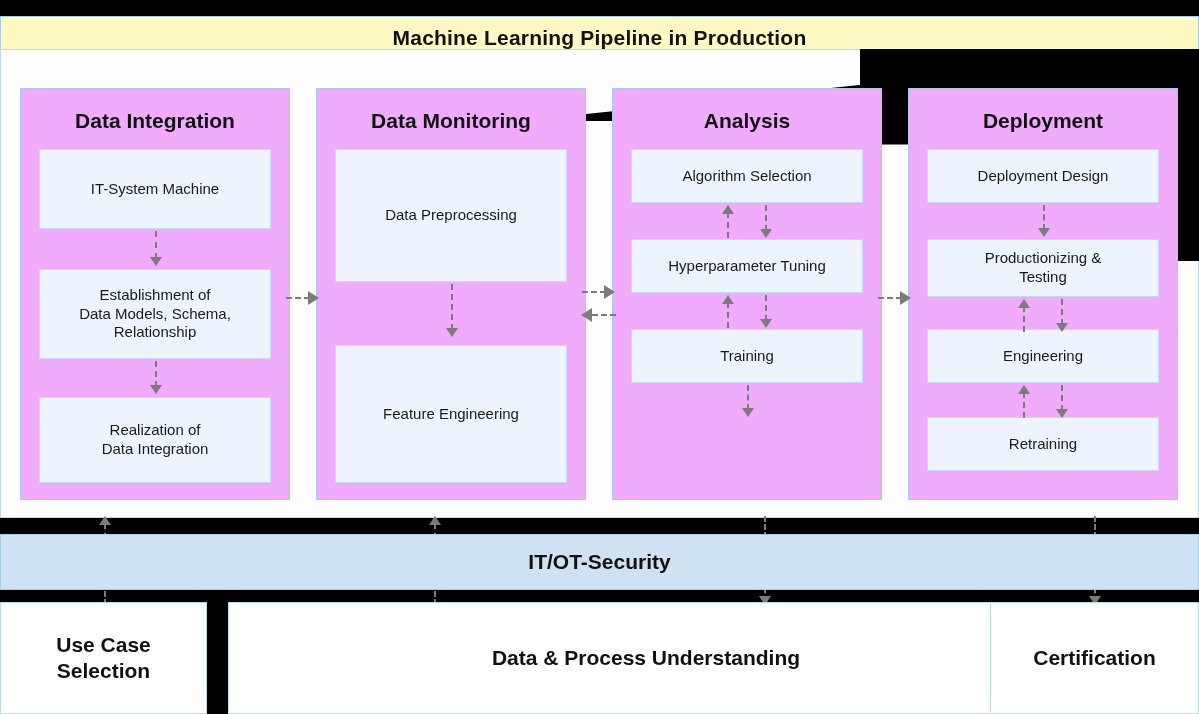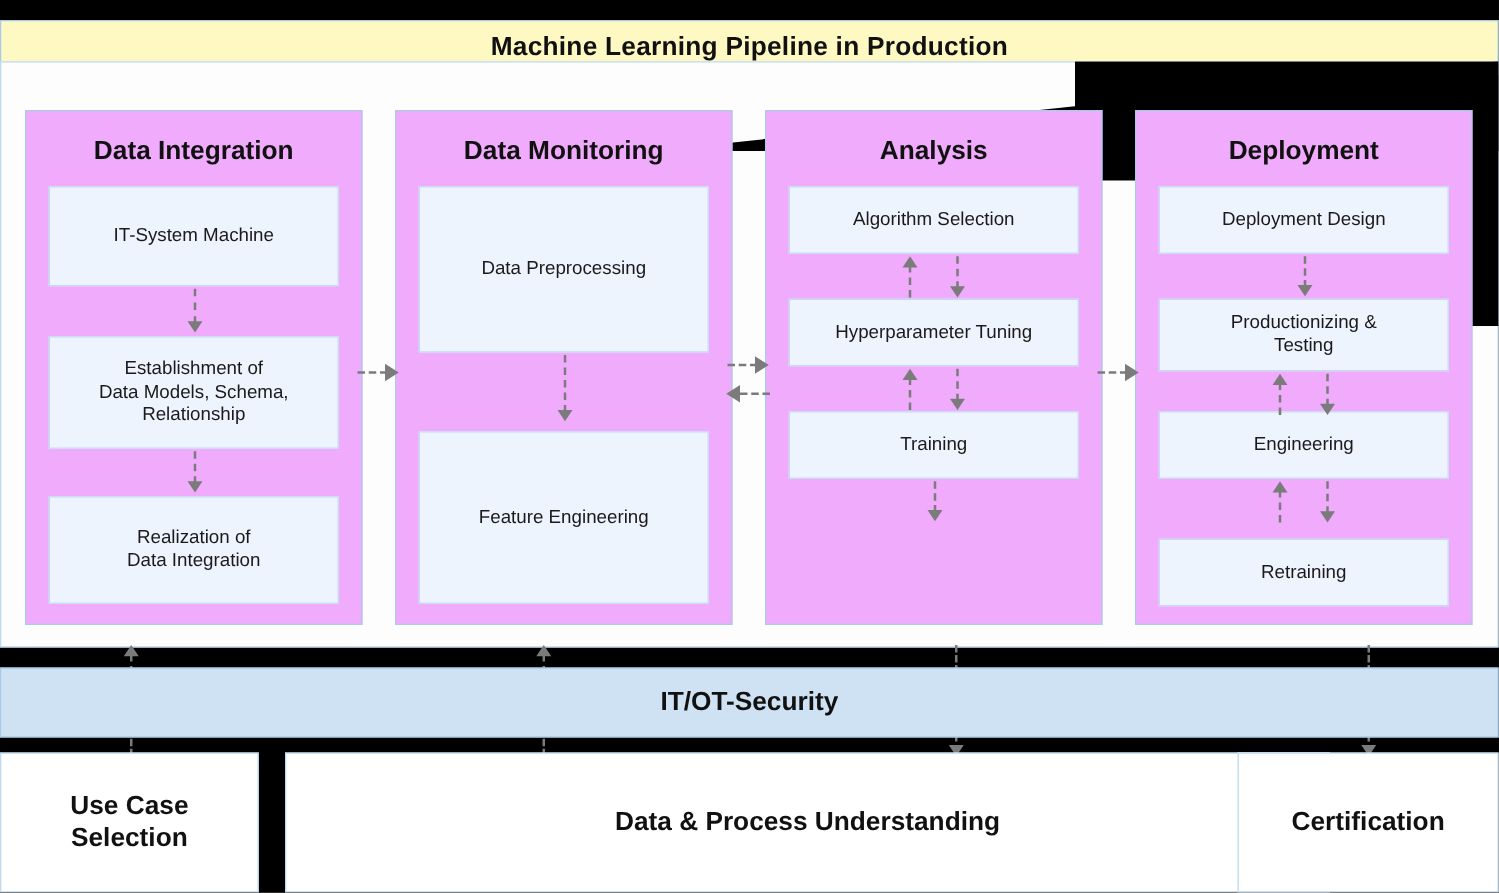--- a/index.html
+++ b/index.html
@@ -144,21 +144,21 @@
       <div class="arrow-down" style="left:129px;top:259px;"></div>
     </div>
   </div>
 
   <div class="phase" style="left:908px;width:270px;">
     <div class="phase-title">Deployment</div>
     <div class="inner">
       <div class="step" style="top:0px;height:54px;">Deployment Design</div>
       <div class="step" style="top:90px;height:58px;">Productionizing &amp;<br>Testing</div>
       <div class="step" style="top:180px;height:54px;">Engineering</div>
-      <div class="step" style="top:282px;height:54px;">Retraining</div>
+      <div class="step" style="top:268px;height:54px;">Retraining</div>
 
       <div class="v-dash" style="left:134px;top:56px;height:25px;"></div>
       <div class="arrow-down" style="left:129px;top:79px;"></div>
 
       <div class="v-dash" style="left:114px;top:157px;height:26px;"></div>
       <div class="arrow-up" style="left:109px;top:150px;"></div>
       <div class="v-dash" style="left:152px;top:150px;height:26px;"></div>
       <div class="arrow-down" style="left:147px;top:174px;"></div>
 
       <div class="v-dash" style="left:114px;top:243px;height:26px;"></div>

